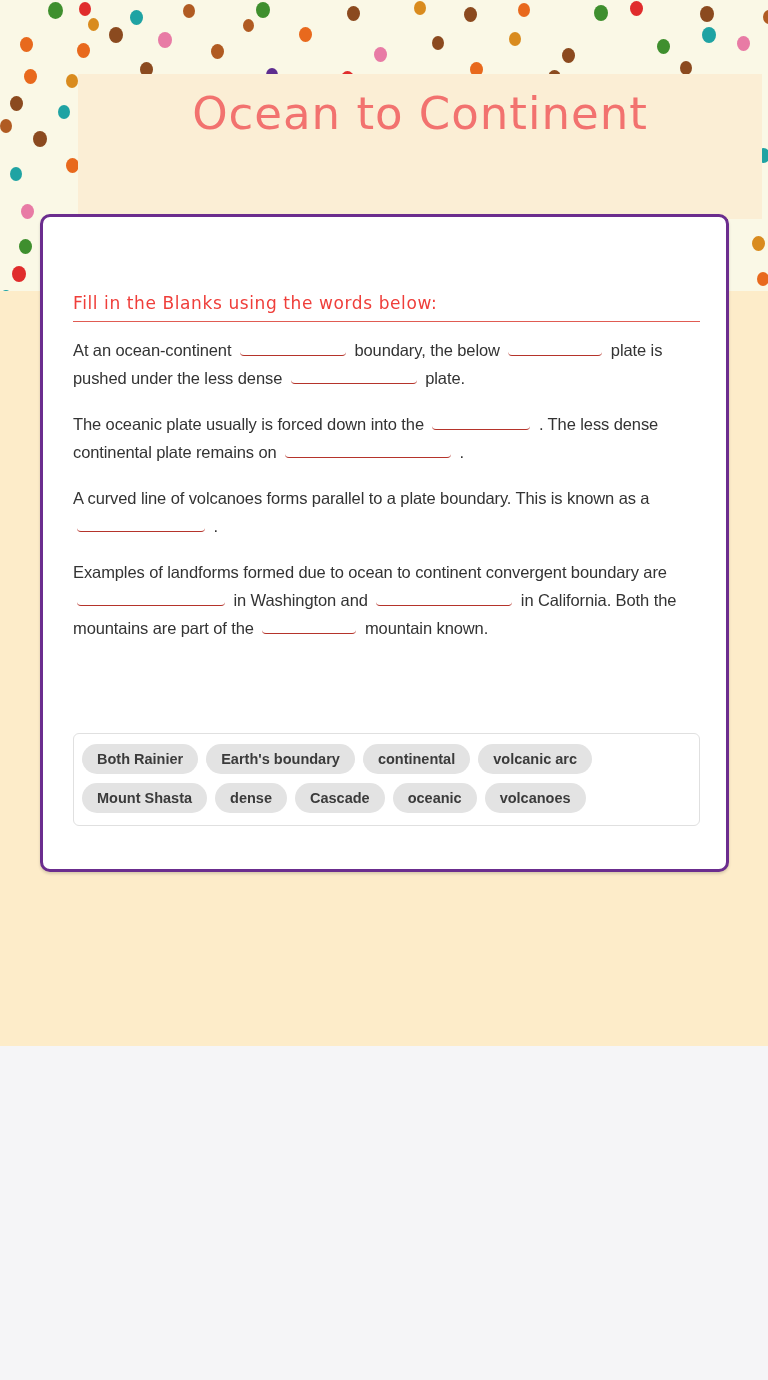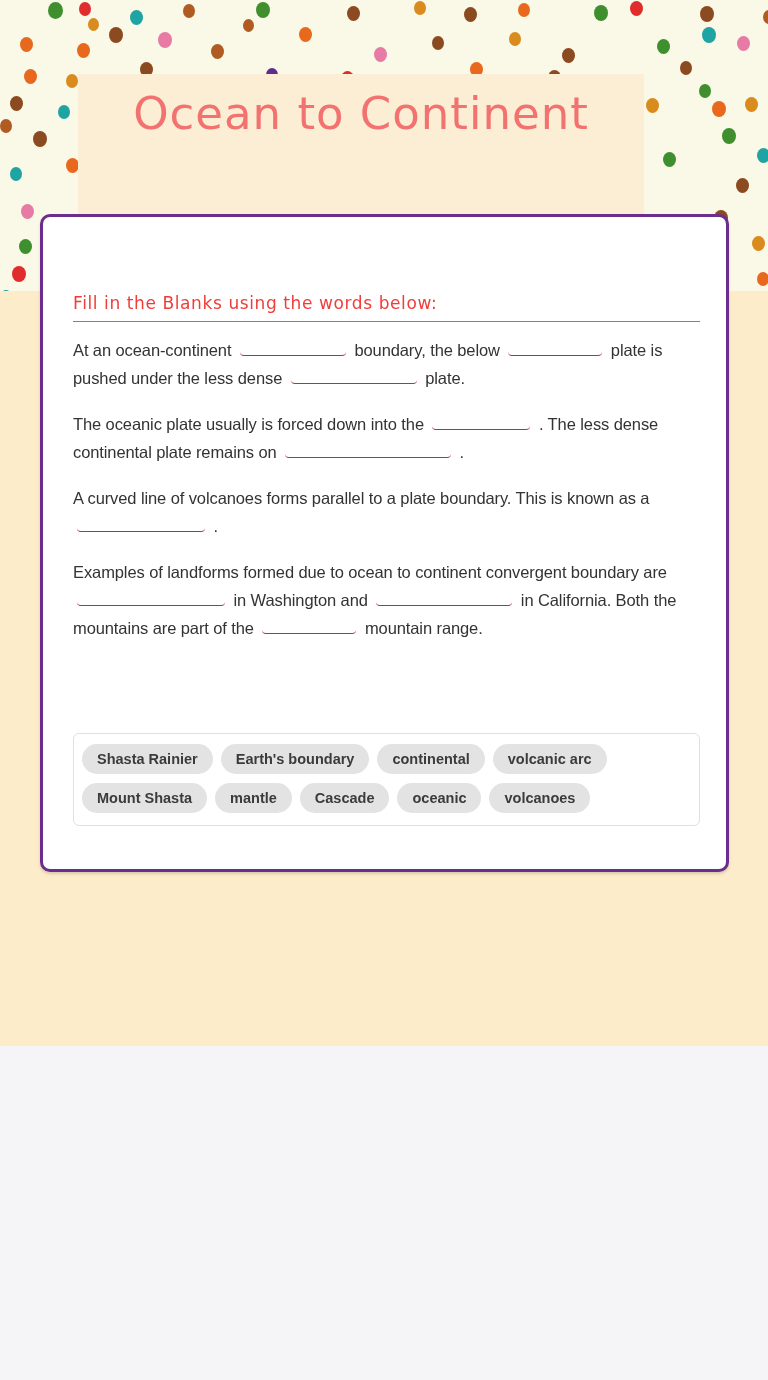--- a/index.html
+++ b/index.html
@@ -36,21 +36,21 @@
   .dot {
     position: absolute;
     border-radius: 50%;
   }
 
   
   #title-banner {
     position: absolute;
     left: 78px;
     top: 74px;
-    width: 566px;
+    width: 684px;
     height: 145px;
     background: #fbeed5;
     overflow: hidden;
     display: flex;
     flex-direction: column;
     align-items: center;
     justify-content: flex-start;
     padding-top: 6px;
     box-sizing: border-box;
   }
@@ -233,28 +233,28 @@
 
   <div id="card-inner">
 
     <div id="instruction">Fill in the Blanks using the words below:</div>
     <hr id="instruction-rule">
 
     <div id="questions-container">
         <p class="q-para"><span>At an ocean-continent</span> <span class="blank b-w1"></span> <span>boundary, the below</span> <span class="blank b-w2"></span> <span>plate is pushed under the less dense</span> <span class="blank b-w3"></span> <span>plate.</span> </p>
         <p class="q-para"><span>The oceanic plate usually is forced down into the</span> <span class="blank b-w4"></span> <span>. The less dense continental plate remains on</span> <span class="blank b-w5"></span> <span>.</span> </p>
         <p class="q-para"><span>A curved line of volcanoes forms parallel to a plate boundary. This is known as a</span> <span class="blank b-w7"></span> <span>.</span> </p>
-        <p class="q-para"><span>Examples of landforms formed due to ocean to continent convergent boundary are</span> <span class="blank b-w8"></span> <span>in Washington and</span> <span class="blank b-w9"></span> <span>in California. Both the mountains are part of the</span> <span class="blank b-w10"></span> <span>mountain range.</span> </p>
+        <p class="q-para"><span>Examples of landforms formed due to ocean to continent convergent boundary are</span> <span class="blank b-w8"></span> <span>in Washington and</span> <span class="blank b-w9"></span> <span>in California. Both the mountains are part of the</span> <span class="blank b-w10"></span> <span>mountain known.</span> </p>
       </div>
   </div>
 
   <div id="word-bank">
-      <div class="word-chip">Shasta Rainier</div>
+      <div class="word-chip">Both Rainier</div>
       <div class="word-chip">Earth's boundary</div>
       <div class="word-chip">continental</div>
       <div class="word-chip">volcanic arc</div>
       <div class="word-chip">Mount Shasta</div>
-      <div class="word-chip">mantle</div>
+      <div class="word-chip">dense</div>
       <div class="word-chip">Cascade</div>
       <div class="word-chip">oceanic</div>
       <div class="word-chip">volcanoes</div>
     </div>
 </div>
 
 </body></html>

